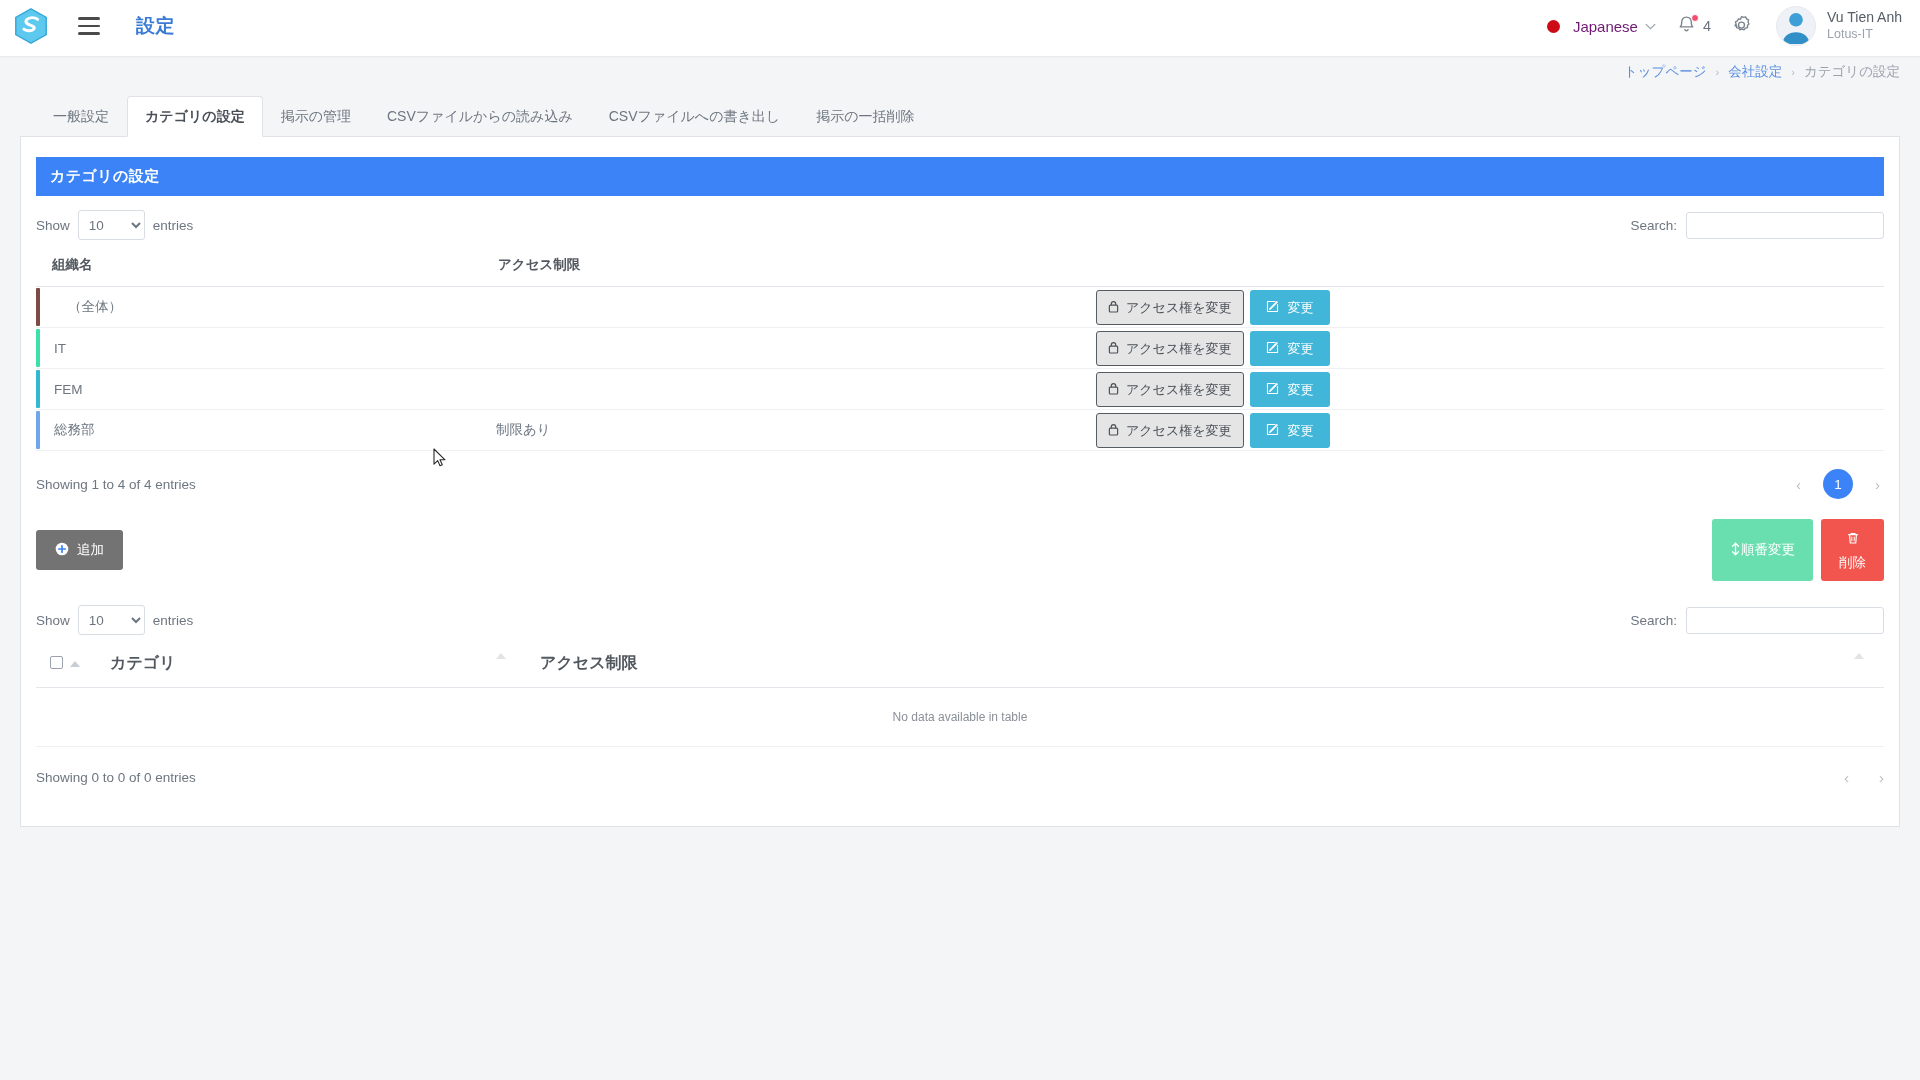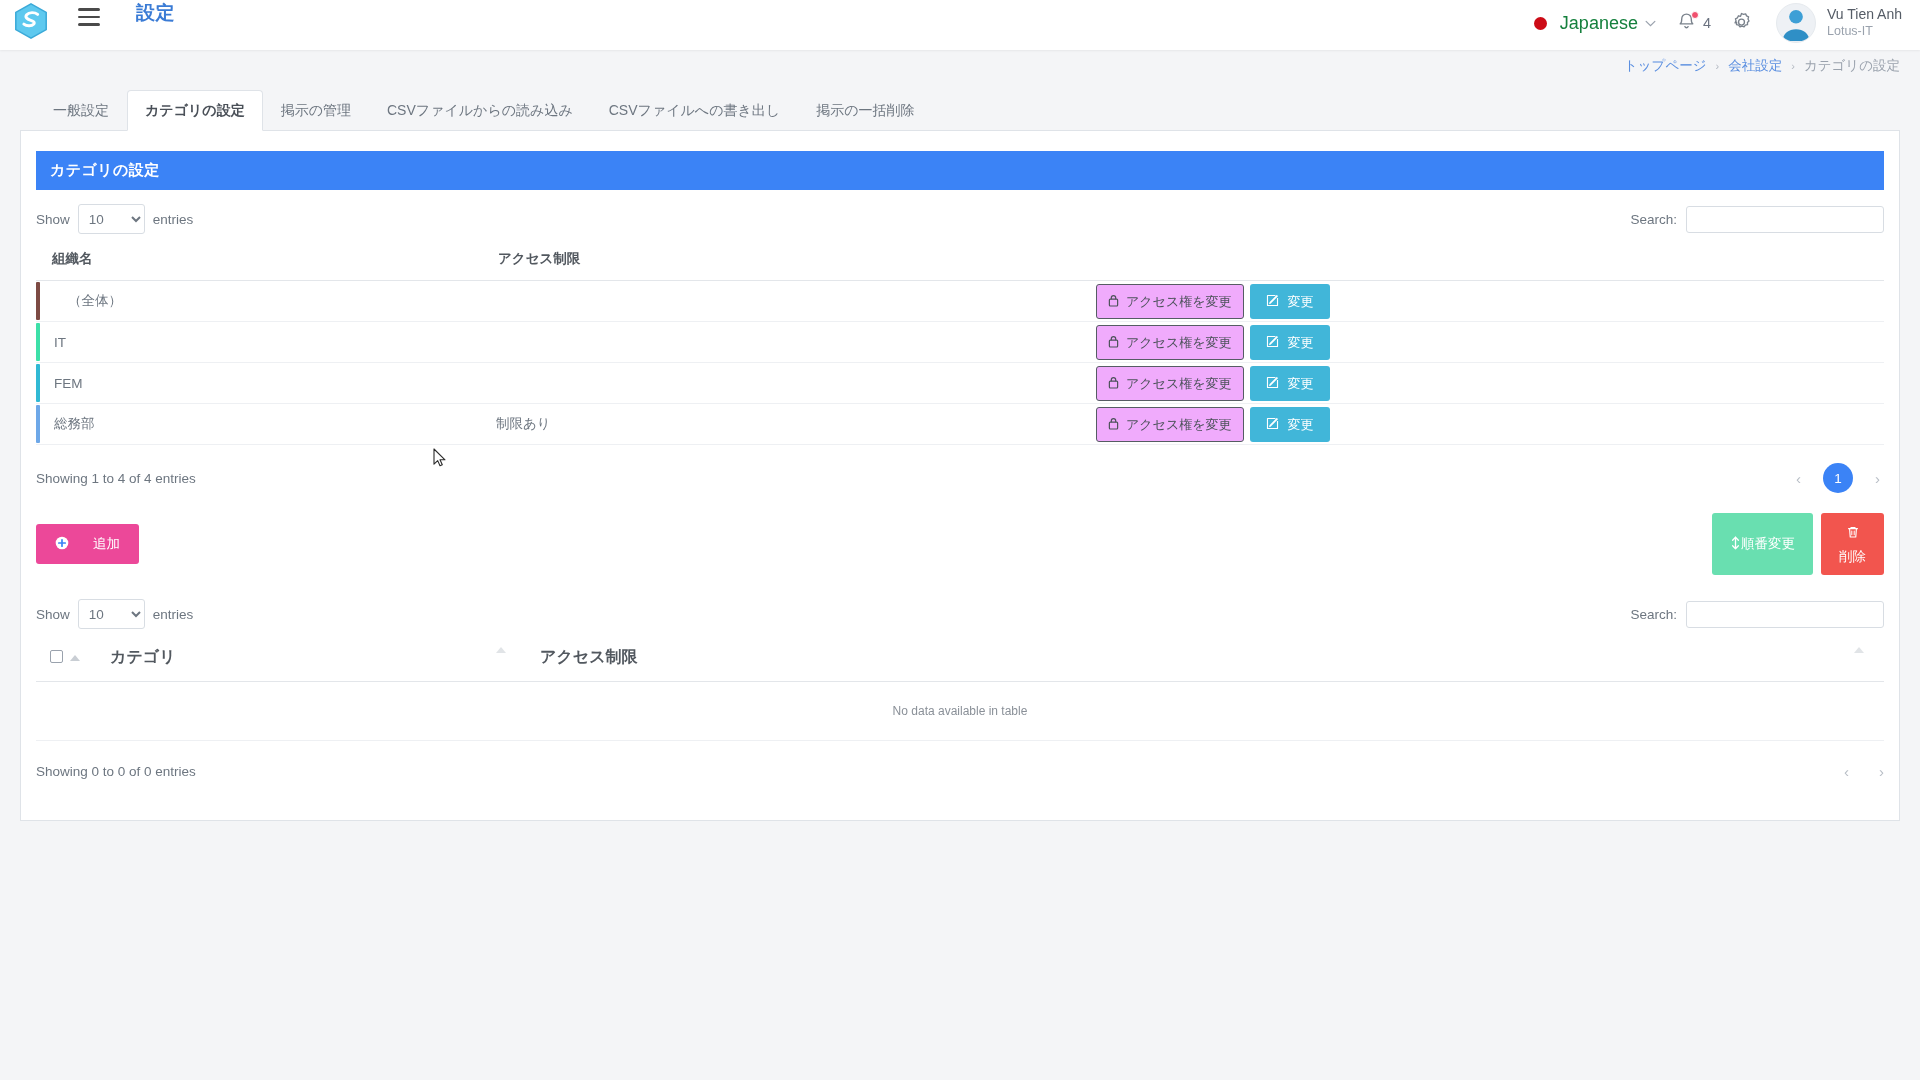--- a/index.html
+++ b/index.html
@@ -6,23 +6,24 @@
   html, body {
     margin: 0; padding: 0;
     width: 1920px; height: 1080px;
     background: #f4f5f7;
     font-family: "Liberation Sans", "DejaVu Sans", sans-serif;
     overflow: hidden;
   }
 
   
   .navbar {
-    height: 50px;
+    height: 56px;
     background: #ffffff;
     display: flex;
+    align-items: center;
     padding: 0 18px 4px 10px;
     box-shadow: 0 1px 2px rgba(0,0,0,.06);
     position: relative;
     z-index: 5;
   }
   .brand-logo {
     width: 42px; height: 42px;
     display: flex; align-items: center; justify-content: center;
     flex: 0 0 auto;
   }
@@ -46,21 +47,21 @@
     margin-left: auto;
     display: flex;
     align-items: center;
     gap: 0;
   }
   .lang-flag {
     width: 13px; height: 13px; border-radius: 50%;
     background: #cc0b16;
     margin-right: 13px;
   }
-  .lang-label { font-size: 18px; color: #15803d; }
+  .lang-label { font-size: 15px; color: #701a75; }
   .caret {
     margin-left: 7px; margin-right: 20px;
     font-size: 10px; color: #9aa2ad;
   }
   .bell-wrap { position: relative; width: 22px; height: 24px; margin-right: 5px; }
   .bell-dot {
     position: absolute; right: -1px; top: 0px;
     width: 8px; height: 8px; border-radius: 50%; background: #f0506e;
     border: 1.5px solid #fff;
   }
@@ -189,21 +190,21 @@
   .btn {
     display: inline-flex; align-items: center; gap: 7px;
     font-size: 13px;
     border-radius: 3px;
     cursor: pointer;
     white-space: nowrap;
     border: 1px solid transparent;
     line-height: 1;
   }
   .btn-access {
-    background: #f0abfc;
+    background: #e5e5e5;
     border: 1px solid #565c64;
     color: #4c525a;
     padding: 8px 11px;
   }
   .btn-edit {
     background: #41b6d9;
     color: #fff;
     padding: 9px 15px;
     gap: 9px;
   }
@@ -221,22 +222,22 @@
     background: #3b83f6; color: #fff;
     display: flex; align-items: center; justify-content: center;
     font-size: 13.5px; cursor: pointer;
   }
 
   .action-row {
     display: flex; align-items: center;
     padding: 20px 0 0 0;
   }
   .btn-add {
-    background: #ec4899; color: #fff;
-    padding: 11px 18px; gap: 24px; font-size: 13.5px;
+    background: #737373; color: #fff;
+    padding: 11px 18px; gap: 8px; font-size: 13.5px;
   }
   .right-actions { margin-left: auto; display: flex; gap: 8px; }
   .btn-order { background: #69dfb0; color: #ffffff; padding: 11px 17px; gap: 0; font-size: 13.5px; }
   .btn-del   { background: #f2554e; color: #ffffff; padding: 11px 17px; gap: 8px; font-size: 13.5px; flex-direction: column; }
 
   
   .tbl2 thead th {
     text-align: left;
     font-size: 16px;
     color: #52585f;

